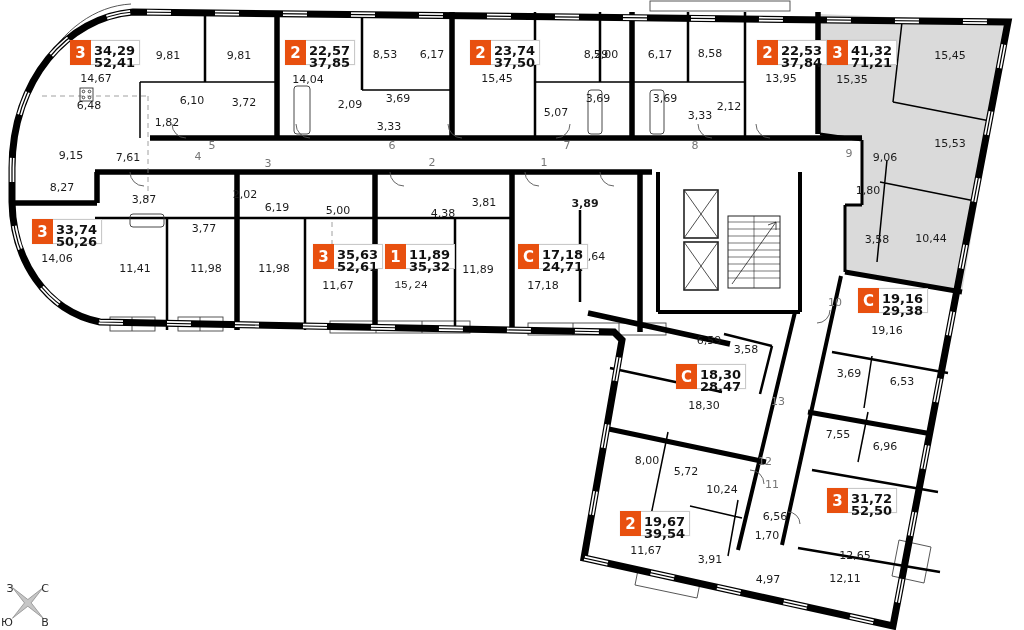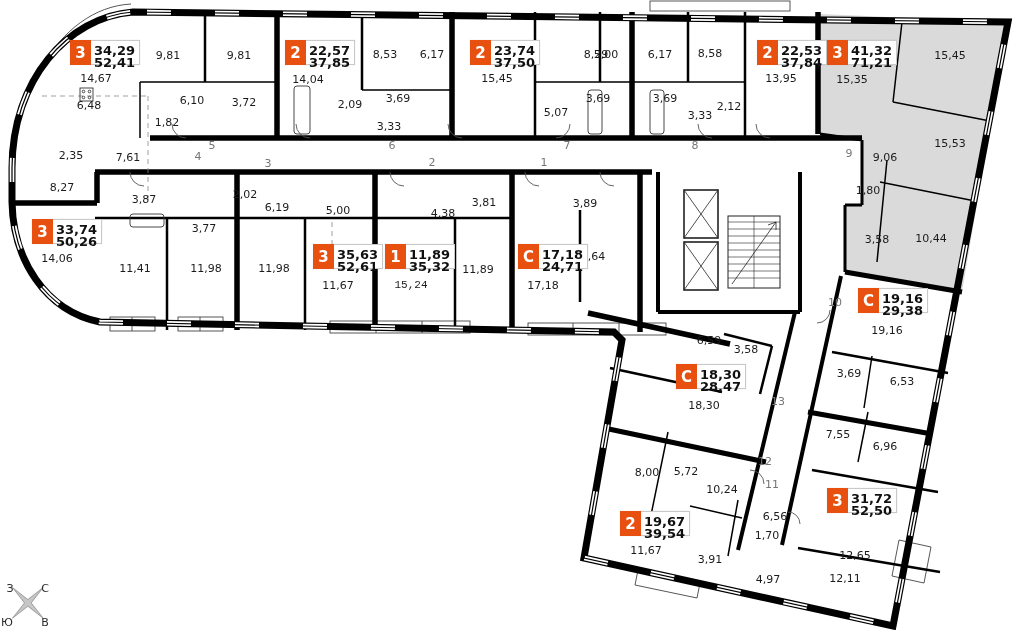--- a/index.html
+++ b/index.html
@@ -108,21 +108,21 @@
   </svg>
 
   <div id="labels-layer">
       <span class="room" style="left: 168px; top: 55px;">9,81</span>
       <span class="room" style="left: 239px; top: 55px;">9,81</span>
       <span class="room" style="left: 96px; top: 78px;">14,67</span>
       <span class="room" style="left: 89px; top: 105px;">6,48</span>
       <span class="room" style="left: 192px; top: 100px;">6,10</span>
       <span class="room" style="left: 167px; top: 122px;">1,82</span>
       <span class="room" style="left: 244px; top: 102px;">3,72</span>
-      <span class="room" style="left: 71px; top: 155px;">2,35</span>
+      <span class="room" style="left: 71px; top: 155px;">9,15</span>
       <span class="room" style="left: 128px; top: 157px;">7,61</span>
       <span class="room" style="left: 62px; top: 187px;">8,27</span>
       <span class="room" style="left: 308px; top: 79px;">14,04</span>
       <span class="room" style="left: 385px; top: 54px;">8,53</span>
       <span class="room" style="left: 432px; top: 54px;">6,17</span>
       <span class="room" style="left: 350px; top: 104px;">2,09</span>
       <span class="room" style="left: 398px; top: 98px;">3,69</span>
       <span class="room" style="left: 389px; top: 126px;">3,33</span>
       <span class="room" style="left: 497px; top: 78px;">15,45</span>
       <span class="room" style="left: 596px; top: 54px;">8,29</span>
@@ -150,31 +150,31 @@
       <span class="room" style="left: 57px; top: 258px;">14,06</span>
       <span class="room" style="left: 135px; top: 268px;">11,41</span>
       <span class="room" style="left: 206px; top: 268px;">11,98</span>
       <span class="room" style="left: 274px; top: 268px;">11,98</span>
       <span class="room" style="left: 338px; top: 285px;">11,67</span>
       <span class="room" style="left: 411px; top: 285px; font-family: Liberation Mono, monospace;">15,24</span>
       <span class="room" style="left: 443px; top: 213px;">4,38</span>
       <span class="room" style="left: 484px; top: 202px;">3,81</span>
       <span class="room" style="left: 478px; top: 269px;">11,89</span>
       <span class="room" style="left: 543px; top: 285px;">17,18</span>
-      <span class="room" style="left: 585px; top: 203px;">3,89</span>
+      <span class="room" style="left: 585px; top: 203px; font-weight: bold;">3,89</span>
       <span class="room" style="left: 593px; top: 256px;">3,64</span>
       <span class="room" style="left: 887px; top: 330px;">19,16</span>
       <span class="room" style="left: 709px; top: 340px;">6,59</span>
       <span class="room" style="left: 746px; top: 349px;">3,58</span>
       <span class="room" style="left: 704px; top: 405px;">18,30</span>
       <span class="room" style="left: 849px; top: 373px;">3,69</span>
       <span class="room" style="left: 902px; top: 381px;">6,53</span>
       <span class="room" style="left: 838px; top: 434px;">7,55</span>
       <span class="room" style="left: 885px; top: 446px;">6,96</span>
-      <span class="room" style="left: 647px; top: 460px; margin-top: 12px;">8,00</span>
+      <span class="room" style="left: 647px; top: 460px;">8,00</span>
       <span class="room" style="left: 686px; top: 471px;">5,72</span>
       <span class="room" style="left: 722px; top: 489px;">10,24</span>
       <span class="room" style="left: 646px; top: 550px;">11,67</span>
       <span class="room" style="left: 710px; top: 559px;">3,91</span>
       <span class="room" style="left: 775px; top: 516px;">6,56</span>
       <span class="room" style="left: 767px; top: 535px;">1,70</span>
       <span class="room" style="left: 768px; top: 579px;">4,97</span>
       <span class="room" style="left: 855px; top: 555px;">12,65</span>
       <span class="room" style="left: 845px; top: 578px;">12,11</span>
       <span class="hall" style="left: 212px; top: 145px;">5</span>

